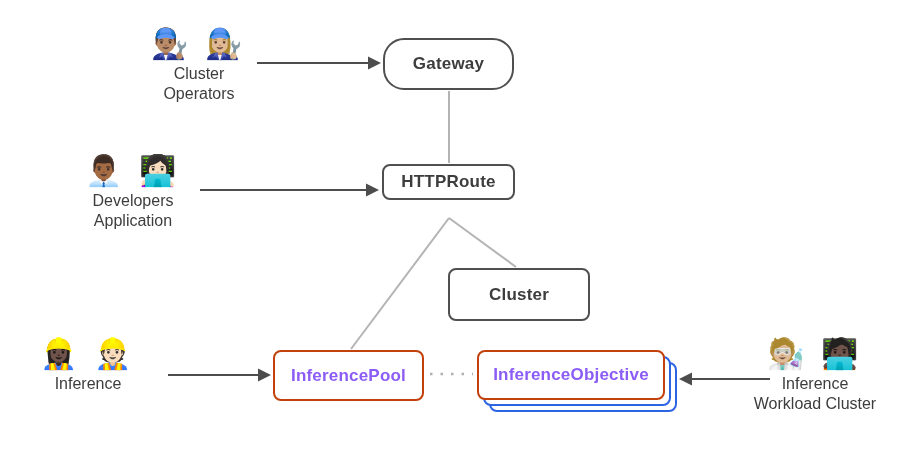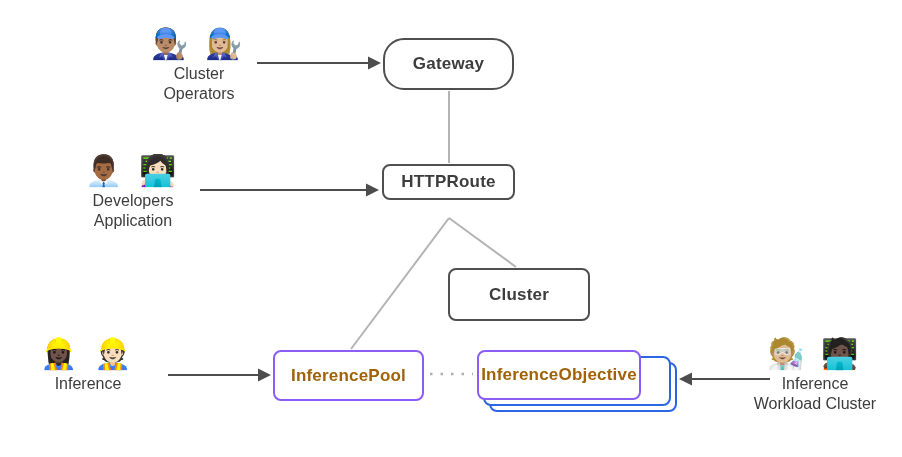--- a/index.html
+++ b/index.html
@@ -19,21 +19,21 @@
     border-radius: 8px;
     background: #ffffff;
     display: flex;
     align-items: center;
     justify-content: center;
     font-weight: bold;
     font-size: 17px;
     letter-spacing: 0.2px;
   }
   .node.dark { border: 2px solid #4f4f4f; color: #3d3d3d; }
-  .node.blue { border: 2px solid #8b5cf6; color: #a16207; }
+  .node.blue { border: 2px solid #c2410c; color: #8b5cf6; }
 
   .stack-layer {
     position: absolute;
     box-sizing: border-box;
     border: 2px solid #2d64e3;
     border-radius: 8px;
     background: #ffffff;
   }
 
   .actor {
@@ -95,21 +95,21 @@
     <span>Cluster</span>
   </div>
 
   <div class="node blue" style="left:273px; top:350px; width:151px; height:51px;">
     <span>InferencePool</span>
   </div>
 
   <div>
     <div class="stack-layer" style="left:489px; top:362px; width:188px; height:50px;"></div>
     <div class="stack-layer" style="left:483px; top:356px; width:188px; height:50px;"></div>
-    <div class="node blue" style="left:477px; top:350px; width:164px; height:50px;">
+    <div class="node blue" style="left:477px; top:350px; width:188px; height:50px;">
       <span>InferenceObjective</span>
     </div>
   </div>
 
   <div class="actor" style="left:129px; top:24px; width:140px;">
     <div class="icons">👨🏽‍🔧 👩🏼‍🔧</div>
     <div class="label-line">Cluster</div>
     <div class="label-line">Operators</div>
   </div>
 

